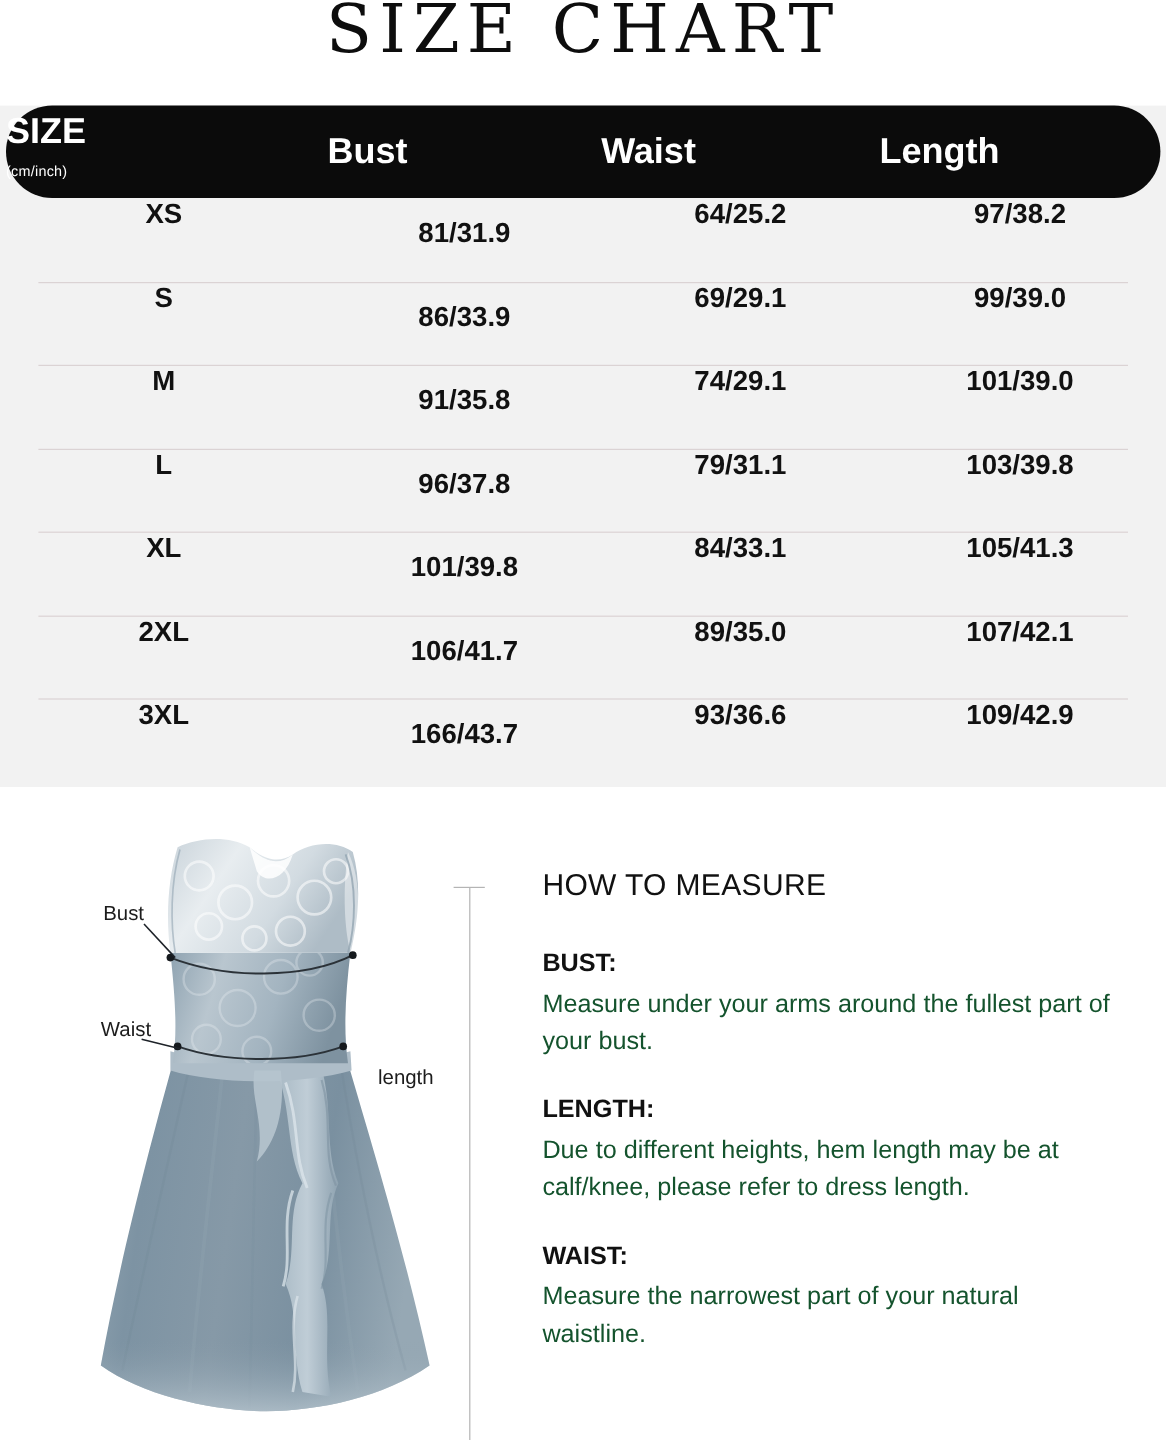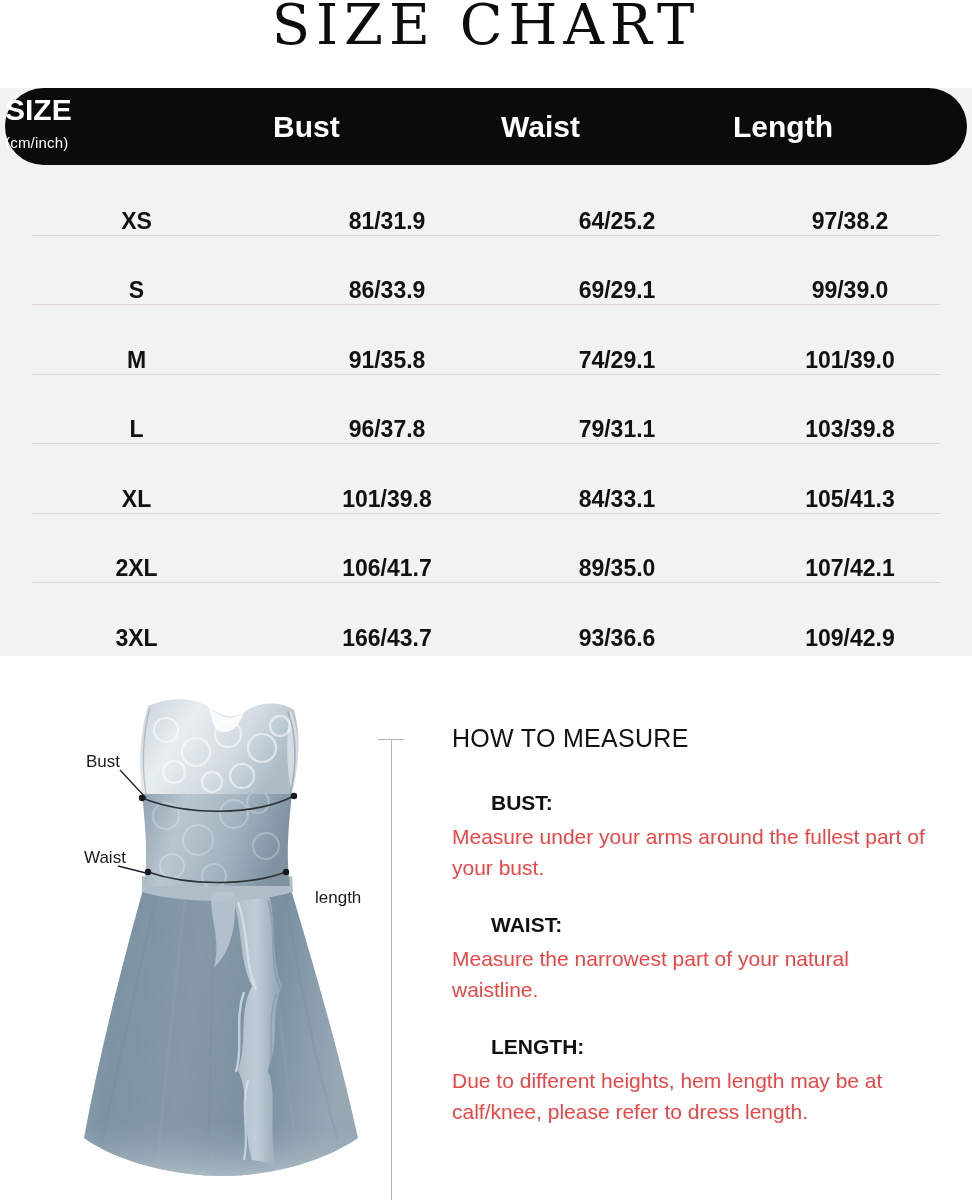--- a/index.html
+++ b/index.html
@@ -52,34 +52,34 @@
     font-weight: 600;
     font-size: 30px;
     line-height: 32px;
   }
   .hcell.c1 { width: 268px; }
   .hcell.c2 { width: 228px; }
   .hcell.c3 { width: 232px; }
   .hcell.c4 { width: 234px; }
   .hsub {
     display: block;
-    font-size: 15px;
+    font-size: 12px;
     font-weight: 400;
     letter-spacing: 0.2px;
     margin-top: 1px;
   }
 
   #table-body {
     position: absolute;
     left: 0; top: 77px;
     width: 972px;
   }
   .trow {
     display: flex;
-    align-items: flex-end;
+    align-items: flex-start;
     height: 69.5px;
     position: relative;
     border-radius: 21px;
   }
   .trow + .trow::before {
     content: "";
     position: absolute;
     left: 32px; right: 32px; top: 0;
     height: 1px;
     background: #dbd3d4;
@@ -126,24 +126,23 @@
   
   #howto { position: absolute; left: 452px; top: 68px; width: 500px; }
   #howto-title {
     font-size: 25px; font-weight: normal; color: #111;
     letter-spacing: 0.3px; margin-bottom: 38px;
   }
   .m-block { margin-bottom: 30px; }
   .m-term {
     font-size: 21px; font-weight: bold; color: #111;
     margin-bottom: 6px;
-    margin-left: 39px;
   }
   .m-desc {
-    font-size: 21px; color: #ef4444; line-height: 31px;
+    font-size: 21px; color: #14532d; line-height: 31px;
     max-width: 478px;
   }
 </style>
 </head>
 <body>
 
 <div id="page">
 
   <div id="title">SIZE CHART</div>
 
@@ -334,24 +333,24 @@
 
     <div id="howto">
       <div id="howto-title">HOW TO MEASURE</div>
 
       <div class="m-block">
         <div class="m-term">BUST:</div>
         <div class="m-desc">Measure under your arms around the fullest part of your bust.</div>
       </div>
 
       <div class="m-block">
+        <div class="m-term">LENGTH:</div>
+        <div class="m-desc">Due to different heights, hem length may be at calf/knee, please refer to dress length.</div>
+      </div>
+
+      <div class="m-block">
         <div class="m-term">WAIST:</div>
         <div class="m-desc">Measure the narrowest part of your natural waistline.</div>
       </div>
-
-      <div class="m-block">
-        <div class="m-term">LENGTH:</div>
-        <div class="m-desc">Due to different heights, hem length may be at calf/knee, please refer to dress length.</div>
-      </div>
     </div>
 
   </div>
 </div>
 
 </body></html>

